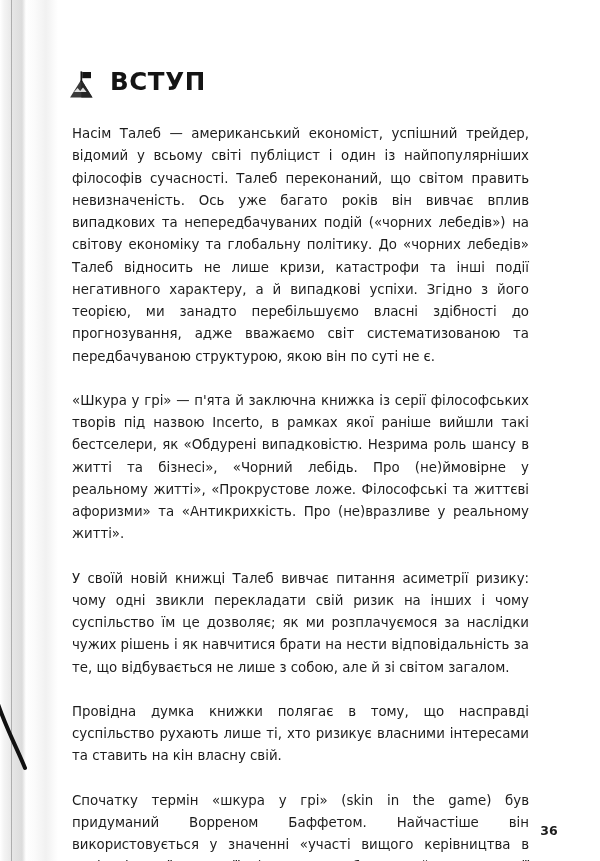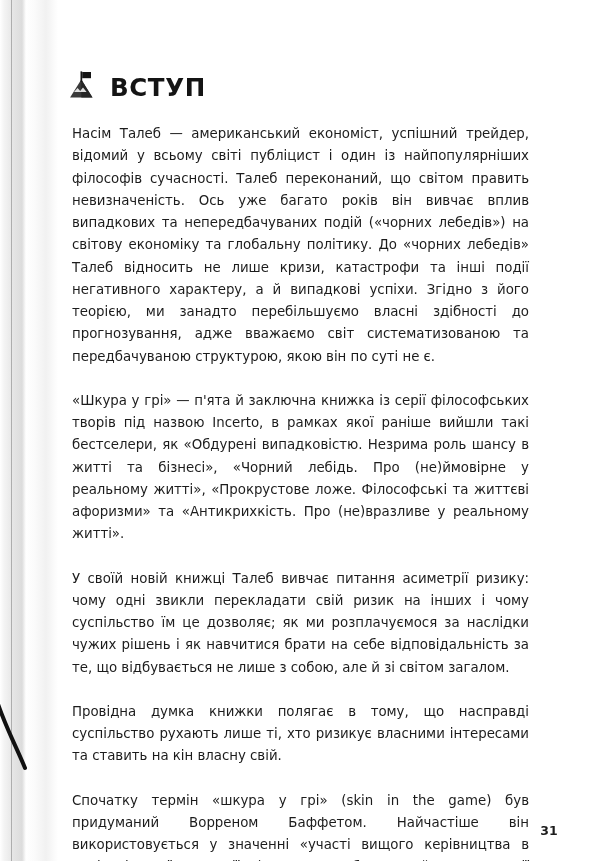--- a/index.html
+++ b/index.html
@@ -60,21 +60,21 @@
     height: 100px;
     pointer-events: none;
   }
 
   
   .chapter-head {
     position: absolute;
     left: 68px;
     top: 70px;
     display: flex;
-    align-items: flex-end;
+    align-items: flex-start;
     gap: 14px;
   }
   .chapter-icon {
     width: 28px;
     height: 30px;
     display: block;
   }
   .chapter-title {
     font-family: "DejaVu Sans", sans-serif;
     font-size: 24.5px;
@@ -139,20 +139,20 @@
       <rect x="12.5" y="1.4" width="1.7" height="10.5" fill="#151515"></rect>
 
       <path d="M14.2 2.0 L23.0 2.0 L23.0 8.2 L14.2 8.2 Z" fill="#151515"></path>
     </svg>
     <div class="chapter-title">ВСТУП</div>
   </div>
 
   <div class="body-copy">
     <p class="para">Насім Талеб — американський економіст, успішний трейдер, відомий у всьому світі публіцист і один із найпопулярніших філософів сучасності. Талеб переконаний, що світом править невизначеність. Ось уже багато років він вивчає вплив випадкових та непередбачуваних подій («чорних лебедів») на світову економіку та глобальну політику. До «чорних лебедів» Талеб відносить не лише кризи, катастрофи та інші події негативного характеру, а й випадкові успіхи. Згідно з його теорією, ми занадто перебільшуємо власні здібності до прогнозування, адже вважаємо світ систематизованою та передбачуваною структурою, якою він по суті не є.</p>
     <p class="para">«Шкура у грі» — п'ята й заключна книжка із серії філософських творів під назвою Incerto, в рамках якої раніше вийшли такі бестселери, як «Обдурені випадковістю. Незрима роль шансу в житті та бізнесі», «Чорний лебідь. Про (не)ймовірне у реальному житті», «Прокрустове ложе. Філософські та життєві афоризми» та «Антикрихкість. Про (не)вразливе у реальному житті».</p>
-    <p class="para">У своїй новій книжці Талеб вивчає питання асиметрії ризику: чому одні звикли перекладати свій ризик на інших і чому суспільство їм це дозволяє; як ми розплачуємося за наслідки чужих рішень і як навчитися брати на себе відповідальність за те, що відбувається не лише з собою, але й зі світом загалом.</p>
+    <p class="para">У своїй новій книжці Талеб вивчає питання асиметрії ризику: чому одні звикли перекладати свій ризик на інших і чому суспільство їм це дозволяє; як ми розплачуємося за наслідки чужих рішень і як навчитися брати на нести відповідальність за те, що відбувається не лише з собою, але й зі світом загалом.</p>
     <p class="para">Провідна думка книжки полягає в тому, що насправді суспільство рухають лише ті, хто ризикує власними інтересами та ставить на кін власну свій.</p>
     <p class="para">Спочатку термін «шкура у грі» (skin in the game) був придуманий Ворреном Баффетом. Найчастіше він використовується у значенні «участі вищого керівництва в капіталі своєї компанії» (директор зобов'язаний купити акції компанії, щоб бути особисто зацікавленим у її прибутку), проте Талеб пропонує ширше трактувати це поняття. Він говорить про загальний баланс, який передбачає, що кожна людина мусить не тільки отримувати прибуток від своєї діяльності, а й нести пряму відповідальність за свої рішення щомиті.</p>
   </div>
 
-  <div class="folio">31</div>
+  <div class="folio">36</div>
 
 </div>
 
 </body></html>

